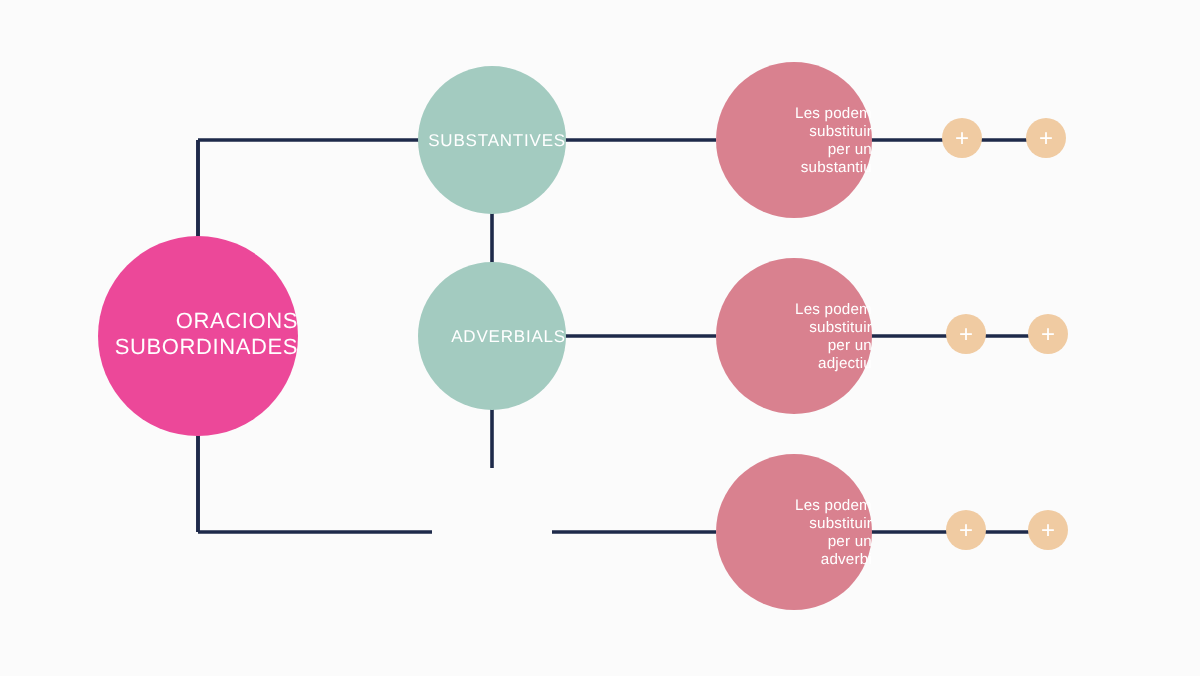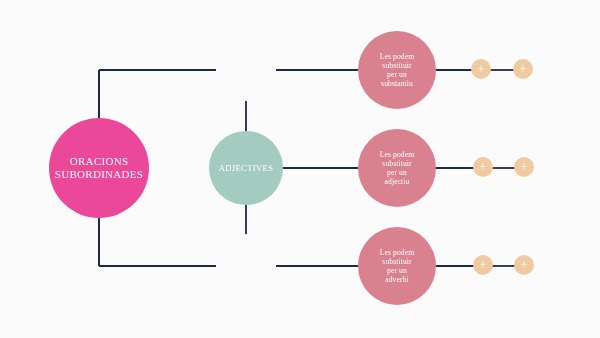--- a/index.html
+++ b/index.html
@@ -23,25 +23,24 @@
     top: 0;
     width: 600px;
     height: 338px;
   }
   .node {
     position: absolute;
     border-radius: 50%;
     display: flex;
     align-items: center;
     justify-content: center;
-    text-align: center;
+    text-align: right;
     box-sizing: border-box;
     line-height: 1.22;
     color: #ffffff;
-    font-family: Liberation Serif, serif;
   }
   .node-root {
     background: #ec4899;
     font-size: 11px;
     letter-spacing: 0.3px;
     z-index: 4;
   }
   .node-cat {
     background: #a3cbc0;
     font-size: 8.5px;
@@ -101,35 +100,38 @@
       <path d="M430,266 L474,266"></path>
       <path d="M491,266 L515,266"></path>
     </g>
   </svg>
 
   <div class="node node-root" style="left:49px; top:118px; width:100px; height:100px;">
     <span class="label">ORACIONS
 SUBORDINADES</span>
   </div>
 
+  <div class="node node-cat" style="left:209px; top:33px; width:74px; height:74px;">
+    <span class="label">SUBSTANTIVES</span>
+  </div>
   <div class="node node-desc" style="left:358px; top:31px; width:78px; height:78px;">
     <span class="label">Les podem
 substituir
 per un
 substantiu</span>
   </div>
   <div class="node node-plus" style="left:471px; top:59px; width:20px; height:20px;">
     <span class="plus-glyph">+</span>
   </div>
   <div class="node node-plus" style="left:513px; top:59px; width:20px; height:20px;">
     <span class="plus-glyph">+</span>
   </div>
 
   <div class="node node-cat" style="left:209px; top:131px; width:74px; height:74px;">
-    <span class="label">ADJECTIVES</span>
+    <span class="label">ADVERBIALS</span>
   </div>
   <div class="node node-desc" style="left:358px; top:129px; width:78px; height:78px;">
     <span class="label">Les podem
 substituir
 per un
 adjectiu</span>
   </div>
   <div class="node node-plus" style="left:473px; top:157px; width:20px; height:20px;">
     <span class="plus-glyph">+</span>
   </div>

